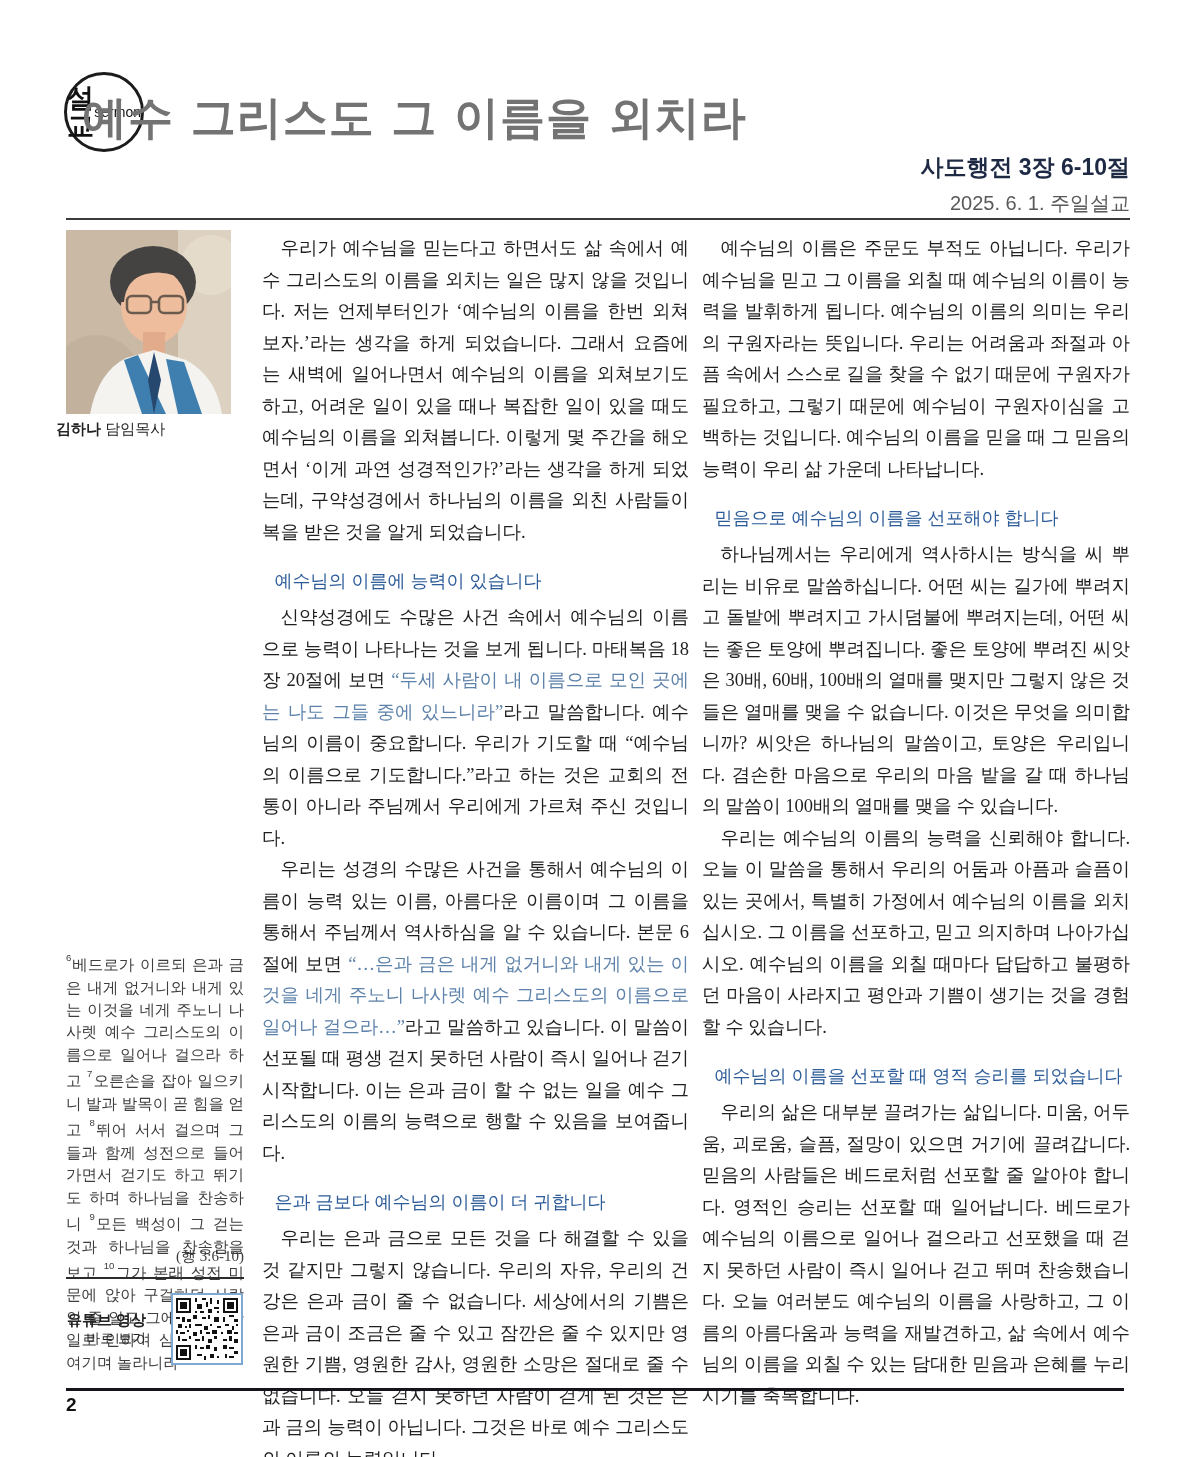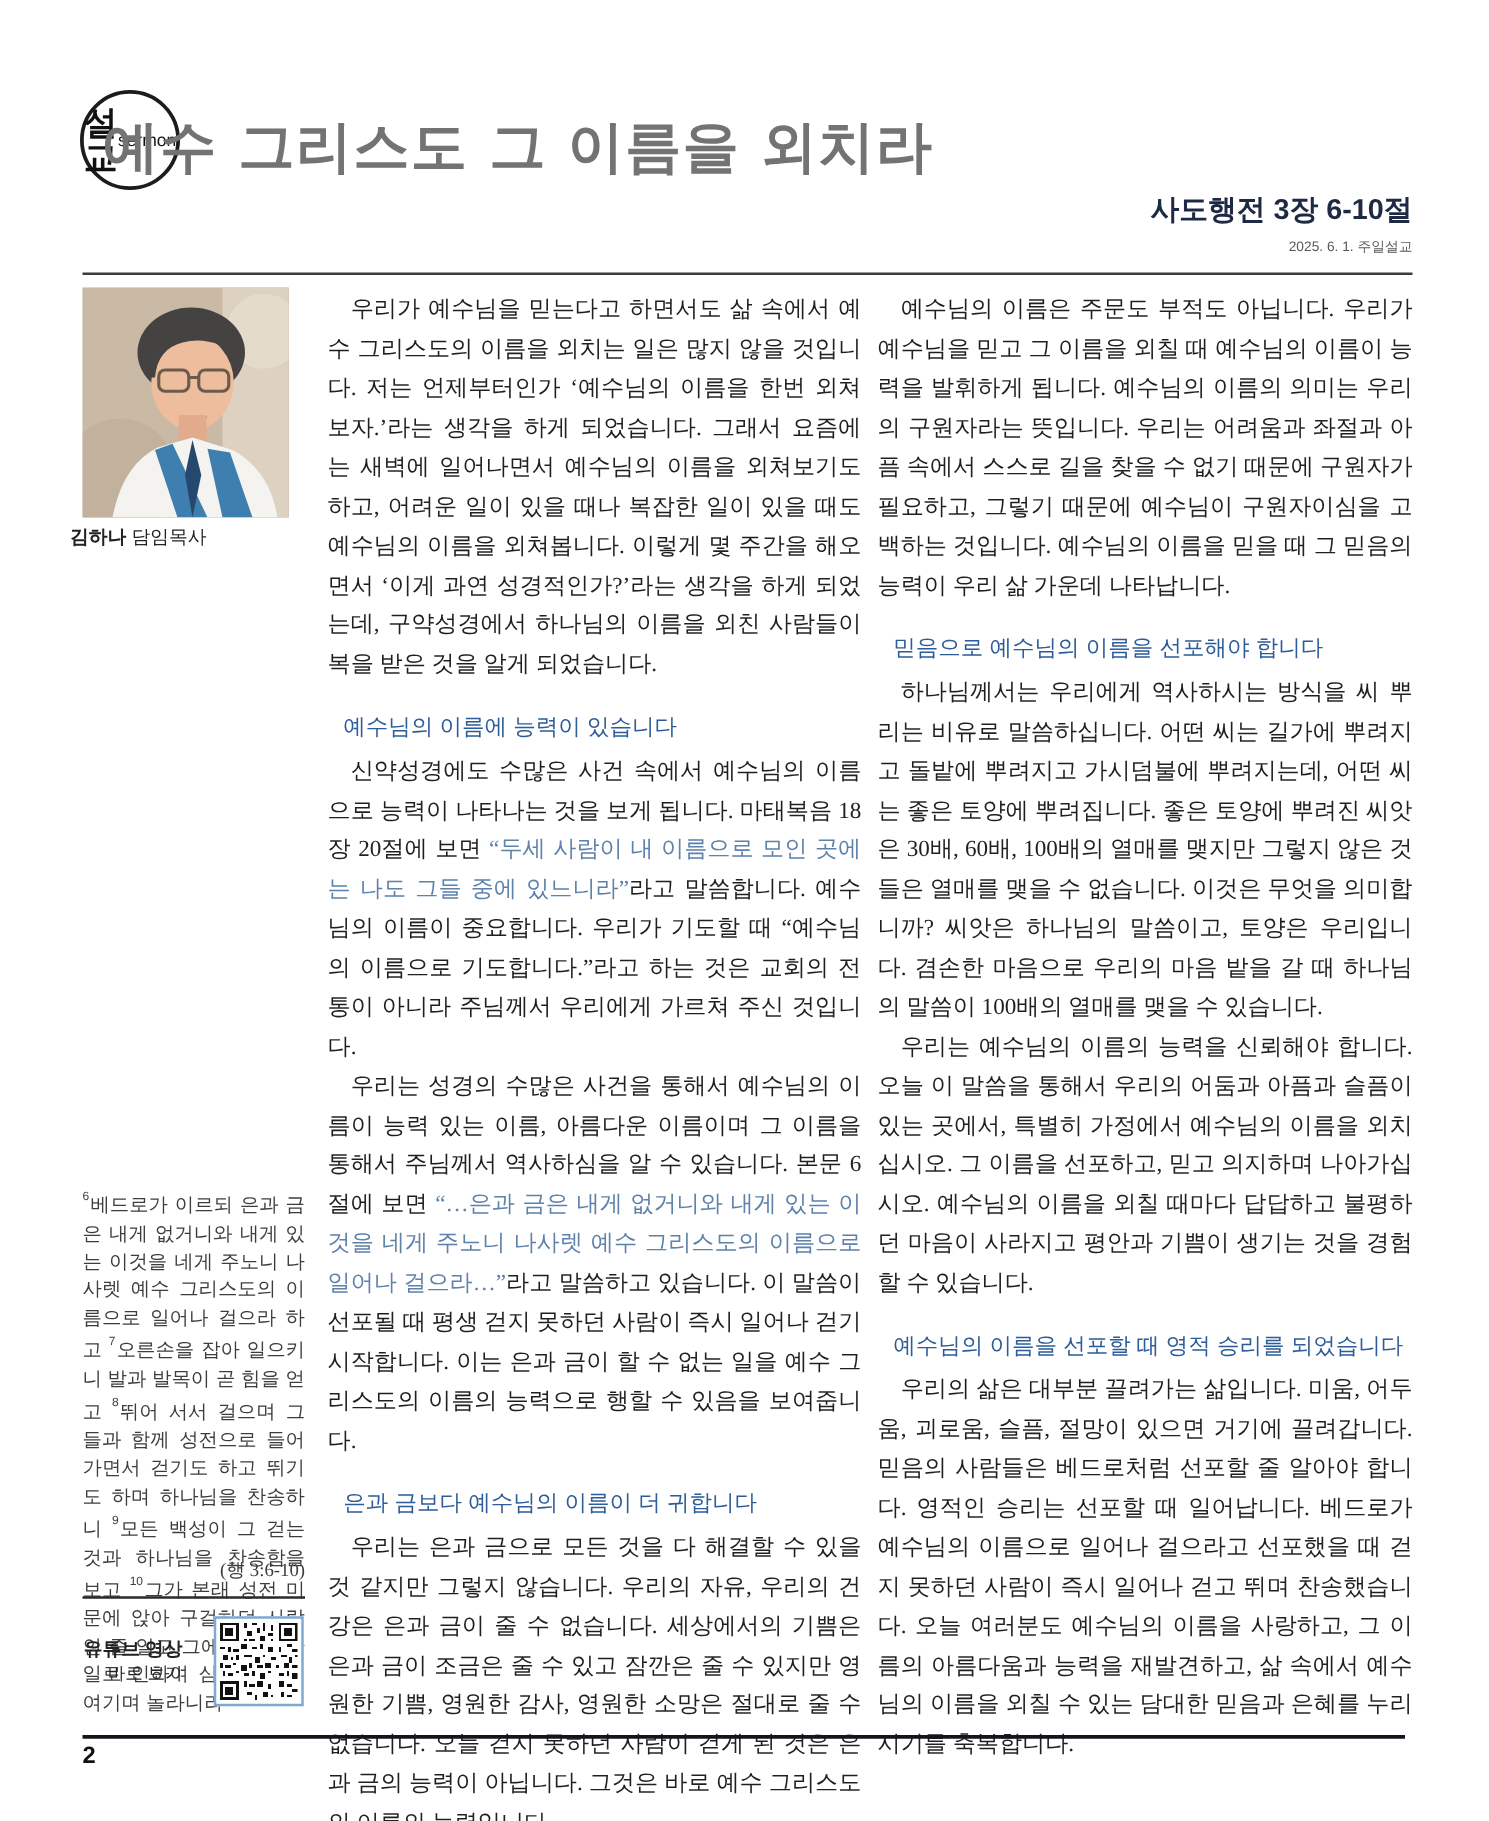--- a/index.html
+++ b/index.html
@@ -29,21 +29,21 @@
   }
   .sermon-subtitle{
     position:absolute;left:66px;top:152px;width:1064px;
     text-align:right;
     font-family:"Liberation Sans","DejaVu Sans",sans-serif;
     font-size:23px;font-weight:700;color:#1e2a44;
   }
   .dateline{
     position:absolute;top:190px;right:61px;
     font-family:"Liberation Sans","DejaVu Sans",sans-serif;
-    font-size:11px;color:#595959;
+    font-size:20px;color:#595959;
   }
   .top-rule{
     position:absolute;left:66px;top:218px;width:1064px;height:0;
     border-top:2px solid #3c3c3c;
   }
   
   .photo{
     position:absolute;left:66px;top:230px;width:165px;height:184px;
     overflow:hidden;background:#c9b9a5;
   }

